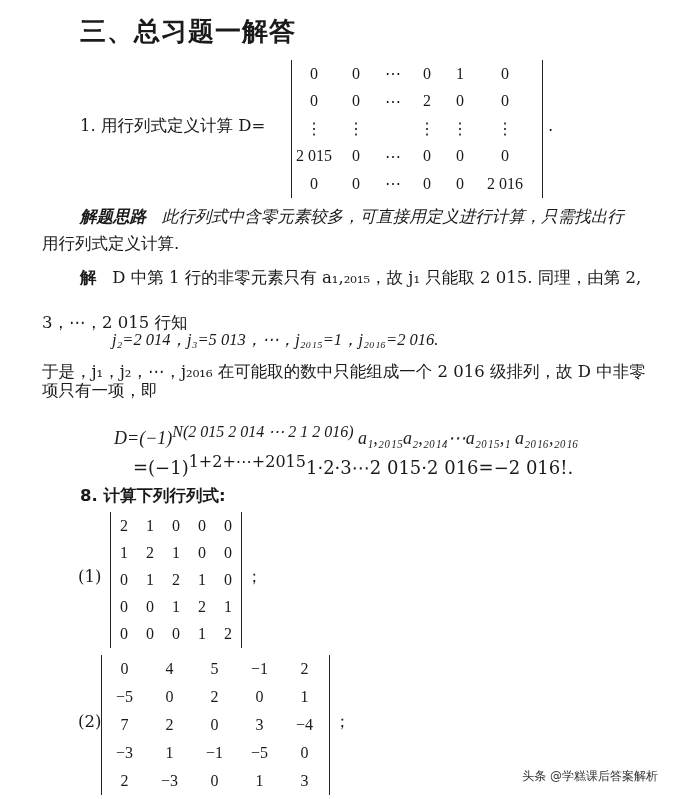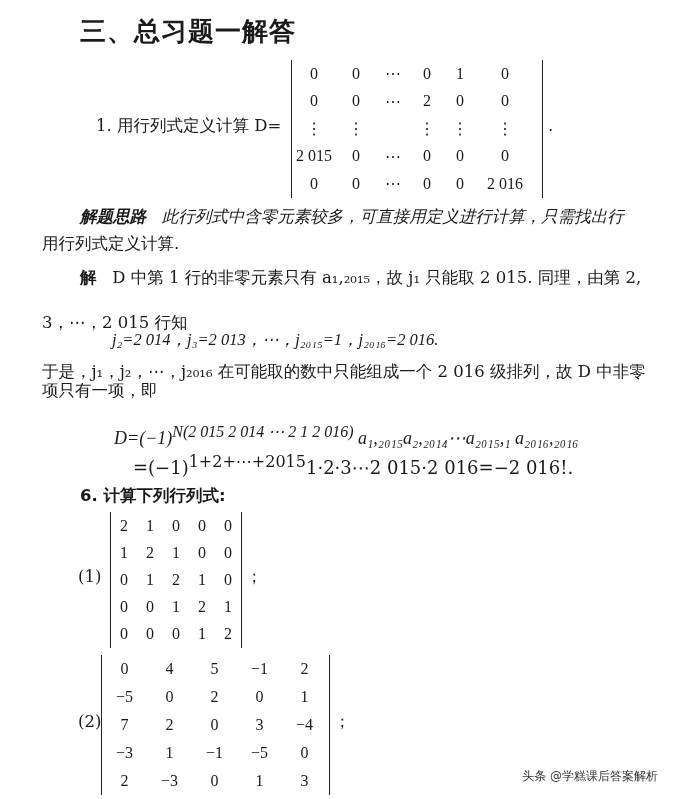--- a/index.html
+++ b/index.html
@@ -25,21 +25,21 @@
   .watermark {
     right:20px; bottom:14px; font-size:12px; color:#333;
     font-family:"DejaVu Sans", sans-serif;
   }
 </style>
 </head>
 <body>
 
 <div class="abs title">三、总习题一解答</div>
 
-<div class="abs p" style="left:96px;top:114px;">1. 用行列式定义计算 D=</div>
+<div class="abs p" style="left:80px;top:114px;">1. 用行列式定义计算 D=</div>
 <div class="det" style="left:291px;top:60px;width:250px;height:138px;grid-template-columns:44px 40px 34px 34px 32px 58px;grid-auto-rows:27.5px;align-items:center;" id="det1">
     <span>0</span>
     <span>0</span>
     <span>⋯</span>
     <span>0</span>
     <span>1</span>
     <span>0</span>
     <span>0</span>
     <span>0</span>
     <span>⋯</span>
@@ -71,32 +71,32 @@
   <span class="bold">解题思路</span>&nbsp;&nbsp;
   <span>此行列式中含零元素较多，可直接用定义进行计算，只需找出行</span>
 </div>
 <div class="abs p" style="left:42px;top:232px;">用行列式定义计算.</div>
 
 <div class="abs p" style="left:80px;top:266px;">
   <span class="bold">解</span>&nbsp;&nbsp;
   <span>D 中第 1 行的非零元素只有 a₁,₂₀₁₅，故 j₁ 只能取 2 015. 同理，由第 2,</span>
 </div>
 <div class="abs p" style="left:42px;top:292px;margin-top:19px;">3，⋯，2 015 行知</div>
-<div class="abs p it" style="left:112px;top:328px;">j₂=2 014，j₃=2 013，⋯，j₂₀₁₅=1，j₂₀₁₆=2 016.</div>
+<div class="abs p it" style="left:112px;top:328px;">j₂=2 014，j₃=5 013，⋯，j₂₀₁₅=1，j₂₀₁₆=2 016.</div>
 <div class="abs p" style="left:42px;top:360px;">于是，j₁，j₂，⋯，j₂₀₁₆ 在可能取的数中只能组成一个 2 016 级排列，故 D 中非零</div>
 <div class="abs p" style="left:42px;top:379px;">项只有一项，即</div>
 
 <div class="abs p it" style="left:114px;top:420px;font-size:18px;">
   <span>D=(−1)</span><sup>N(2 015 2 014 ⋯ 2 1 2 016)</sup><span> a₁,₂₀₁₅a₂,₂₀₁₄⋯a₂₀₁₅,₁ a₂₀₁₆,₂₀₁₆</span>
 </div>
 <div class="abs p" style="left:133px;top:450px;font-size:18px;">
   <span>=(−1)</span><sup>1+2+⋯+2015</sup><span>1·2·3⋯2 015·2 016=−2 016!.</span>
 </div>
 
-<div class="abs p bold" style="left:80px;top:484px;">6. 计算下列行列式:</div>
+<div class="abs p bold" style="left:80px;top:484px;">8. 计算下列行列式:</div>
 
 <div class="abs p" style="left:78px;top:565px;">(1)</div>
 <div class="det" style="left:110px;top:512px;width:130px;height:136px;grid-template-columns:repeat(5,26px);grid-auto-rows:27px;align-items:center;" id="det2">
     <span>2</span>
     <span>1</span>
     <span>0</span>
     <span>0</span>
     <span>0</span>
     <span>1</span>
     <span>2</span>

